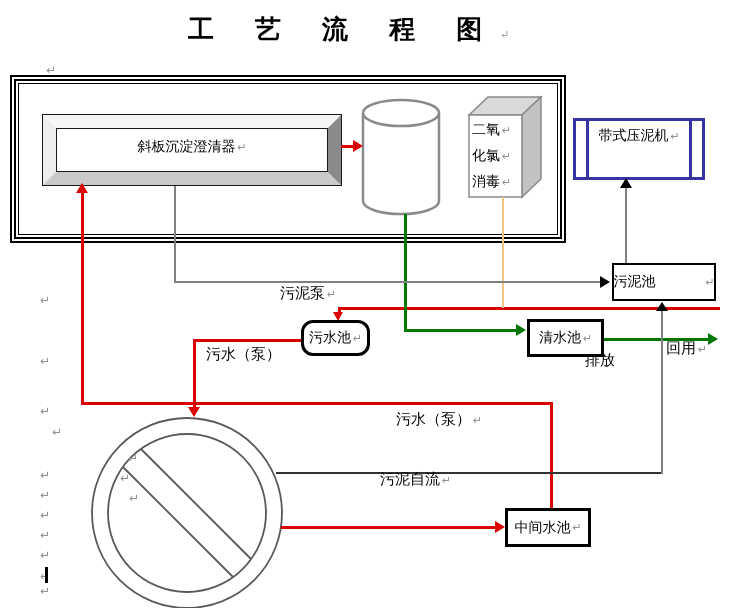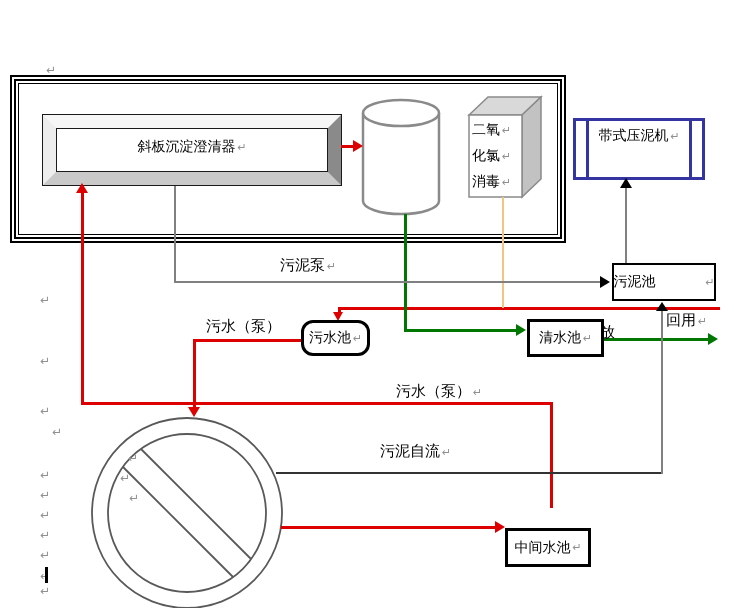--- a/index.html
+++ b/index.html
@@ -39,28 +39,28 @@
   #beltpress .vl{position:absolute;top:0;bottom:0;width:3px;background:#3434a3;}
   #beltpress .vl.l{left:10px;} #beltpress .vl.r{right:10px;}
   #beltpress .lbl{position:absolute;left:0;top:6px;width:100%;text-align:center;font-size:14px;}
 
   
   .pool{position:absolute;background:#fff;border:3px solid #000;display:flex;align-items:center;justify-content:center;
         font-size:14px;white-space:nowrap;z-index:10;}
   #sludgepool{left:612px;top:263px;width:100px;height:34px;border-width:2px;gap:48px;}
   #sewagepool{left:301px;top:320px;width:63px;height:30px;border-radius:12px;}
   #cleanpool {left:527px;top:319px;width:71px;height:32px;}
-  #interpool {left:505px;top:528px;width:80px;height:33px;}
+  #interpool {left:505px;top:508px;width:80px;height:33px;}
 
   
   #circle{position:absolute;left:89px;top:415px;width:198px;height:198px;}
   #flot-text{position:absolute;left:136px;top:513px;font-size:14px;white-space:nowrap;z-index:3;}
 
   
-  .flbl{position:absolute;font-size:15px;white-space:nowrap;z-index:6;}
+  .flbl{position:absolute;font-size:15px;white-space:nowrap;z-index:6;margin-top:28px;}
   #l-sludgepump{left:280px;top:256px;}
   #l-sewage1{left:206px;top:317px;}
   #l-sewage2{left:396px;top:382px;}
   #l-gravity{left:380px;top:442px;}
   #l-discharge{left:585px;top:323px;font-family:Liberation Serif, serif;}
   #l-reuse{left:666px;top:311px;}
 
   
   .ln{position:absolute;z-index:5;}
   .red{background:#dd0000;} .grn{background:#007700;} .org{background:#f2c583;}
@@ -108,20 +108,21 @@
   #gy2a{left:656px;top:302px;border-width:0 6px 9px 6px;border-color:transparent transparent #000 transparent;}
   
   #gy3v{left:625px;top:187px;width:2px;height:76px;}
   #gy3a{left:620px;top:178px;border-width:0 6px 10px 6px;border-color:transparent transparent #000 transparent;}
 </style>
 </head>
 <body>
 
 <div id="canvas">
 
+  <div id="title"><span>工 艺 流 程 图</span><span class="rm">↵</span></div>
 
   <div class="ln red" id="r1h"></div>
   <div class="ah" id="r1a"></div>
   <div class="ln red" id="r2v2"></div>
   <div class="ln red" id="r2h"></div>
   <div class="ln red" id="r2v"></div>
   <div class="ah" id="r2a"></div>
   <div class="ln red" id="r3h"></div>
   <div class="ah" id="r3a"></div>
   <div class="ln red" id="r4h"></div>

